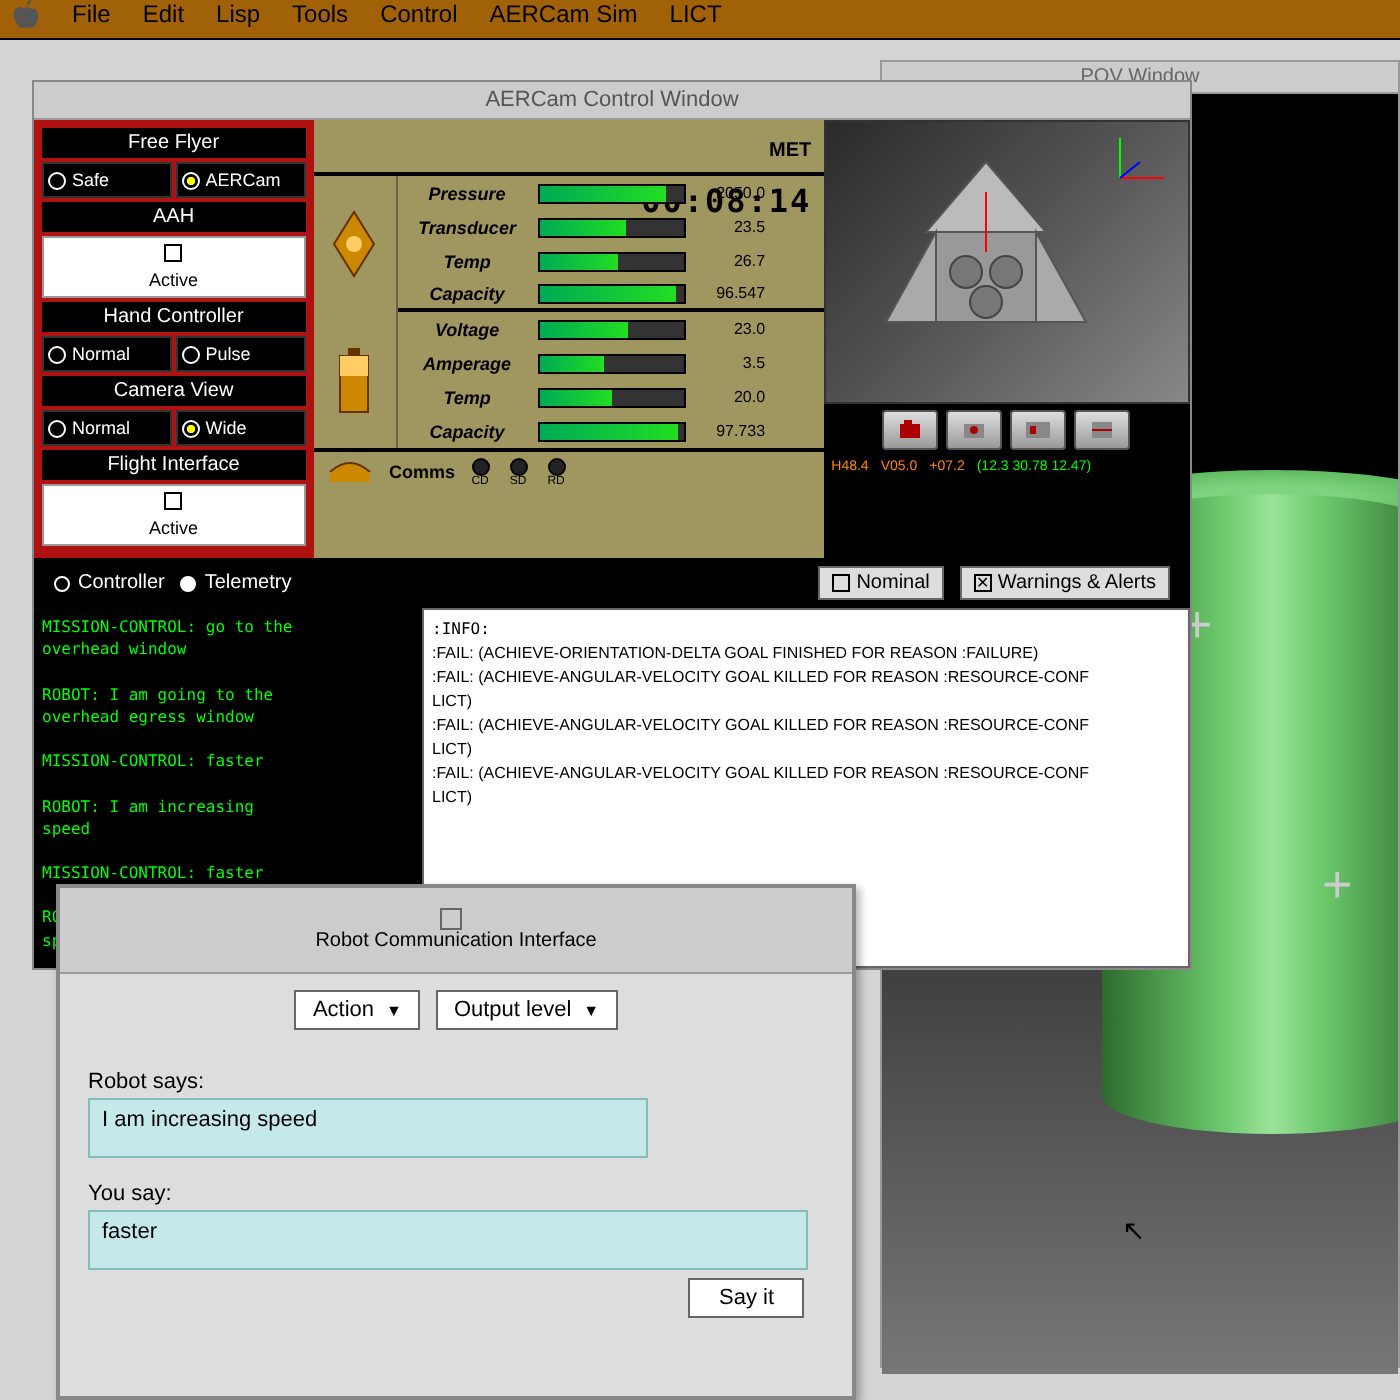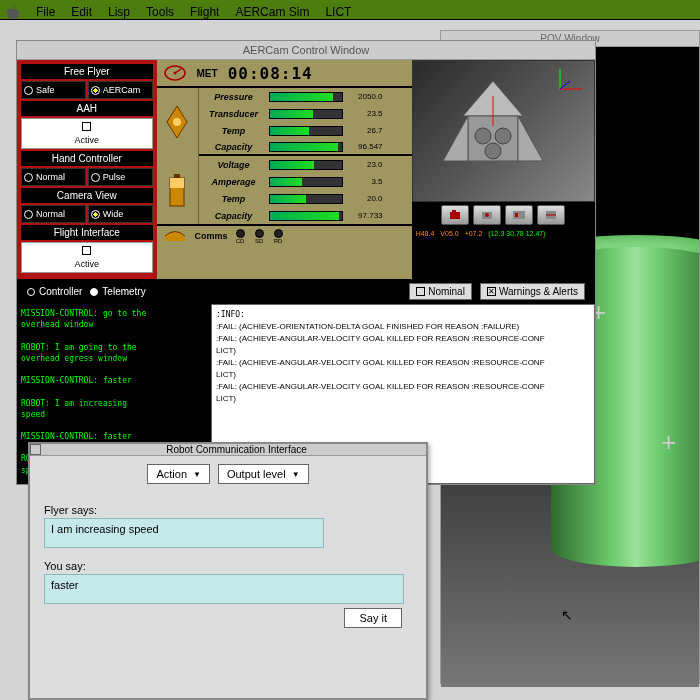--- a/index.html
+++ b/index.html
@@ -1,19 +1,19 @@
 <!DOCTYPE html>
 <html><head>
 <meta charset="utf-8">
 <style>
 * { box-sizing: border-box; margin: 0; padding: 0; font-family: "Geneva", "Helvetica", sans-serif; }
 body { width: 700px; height: 700px; background: #d4d4d4; overflow: hidden; position: relative; }
 
 
-.menubar { height: 20px; background: #4d7c0f; border-bottom: 1px solid #000; display: flex; align-items: flex-end; padding: 0 6px; font-size: 12px; gap: 16px; }
+.menubar { height: 20px; background: #a16207; border-bottom: 1px solid #000; display: flex; align-items: flex-start; padding: 0 6px; font-size: 12px; gap: 16px; }
 .apple-icon { width: 14px; height: 14px; color: #555; }
 .menubar span { cursor: default; }
 
 
 .pov-window { position: absolute; left: 440px; top: 30px; width: 260px; height: 654px; background: #ccc; border: 1px solid #999; }
 .pov-title { background: #ccc; border-bottom: 1px solid #999; font-size: 10px; text-align: center; padding: 2px; color: #666; }
 .pov-scene { position: relative; width: 100%; height: 640px; background: linear-gradient(180deg, #000 0%, #000 45%, #2a2a2a 56%, #777 100%); overflow: hidden; }
 .cylinder { position: absolute; left: 110px; top: 200px; width: 170px; height: 320px; background: linear-gradient(90deg, #2d6b2d 0%, #6bc96b 35%, #9be29b 50%, #6bc96b 65%, #2d6b2d 100%); border-radius: 50% / 6%; }
 .cyl-top { position: absolute; left: 110px; top: 188px; width: 170px; height: 28px; background: radial-gradient(ellipse, #7ed47e 30%, #4aa84a 100%); border-radius: 50%; }
 .crosshair { position: absolute; color: #ccc; font-size: 26px; }
@@ -32,21 +32,21 @@
 .lp-title { color: #fff; font-size: 10px; font-weight: normal; text-align: center; padding: 2px; background: #000; margin-bottom: 2px; }
 .lp-row { display: flex; gap: 2px; }
 .radio-btn { flex: 1; background: #000; color: #fff; font-size: 9px; padding: 3px 2px; display: flex; align-items: center; gap: 3px; border: 1px solid #333; }
 .radio-btn .dot { width: 9px; height: 9px; border-radius: 50%; border: 1px solid #fff; display: inline-block; }
 .radio-btn.on .dot { background: radial-gradient(circle, #ff0 40%, #000 45%); }
 .check-btn { background: #fff; color: #000; font-size: 9px; padding: 3px 4px; display: flex; align-items: center; gap: 4px; border: 1px solid #999; flex-direction: column; }
 .check-btn .box { width: 9px; height: 9px; border: 1px solid #000; display: inline-block; }
 
 
 .mid-panel { width: 256px; background: #a09660; }
-.met-row { display: flex; align-items: center; background: #a09660; border-bottom: 2px solid #000; height: 28px; padding: 0 6px; gap: 10px; }
+.met-row { display: flex; align-items: flex-end; background: #a09660; border-bottom: 2px solid #000; height: 28px; padding: 0 6px; gap: 10px; flex-direction: column; }
 .met-icon { width: 24px; height: 18px; }
 .met-label { font-size: 10px; font-weight: bold; color: #000; }
 .met-time { font-family: monospace; font-size: 16px; font-weight: bold; color: #000; letter-spacing: 1px; }
 .mid-grid { display: flex; }
 .icon-col { width: 42px; display: flex; flex-direction: column; }
 .icon-cell { flex: 1; display: flex; align-items: center; justify-content: center; border-right: 1px solid #6b6440; }
 .metric-col { flex: 1; }
 .metric-row { display: flex; align-items: center; height: 17px; padding: 0 4px; gap: 4px; }
 .metric-row.divider { border-bottom: 2px solid #000; }
 .metric-label { width: 62px; text-align: center; font-size: 9px; font-weight: bold; color: #000; font-style: italic; }
@@ -80,21 +80,21 @@
 .btn-gray { background: #ddd; color: #000; padding: 2px 6px; border: 1px solid #666; font-size: 10px; display: flex; align-items: center; gap: 3px; }
 .btn-gray .x { width: 9px; height: 9px; border: 1px solid #000; display: inline-flex; align-items: center; justify-content: center; font-size: 8px; }
 
 
 .log-area { display: flex; background: #000; height: 180px; }
 .log-left { width: 194px; background: #000; color: #0f0; font-family: monospace; font-size: 8px; padding: 4px; line-height: 1.4; overflow: hidden; }
 .log-right { flex: 1; background: #fff; color: #000; font-family: monospace; font-size: 8px; padding: 4px; line-height: 1.5; border: 1px solid #666; overflow: hidden; }
 
 
 .comm-window { position: absolute; left: 28px; top: 442px; width: 400px; height: 258px; background: #ddd; border: 2px solid #888; box-shadow: 2px 2px 4px rgba(0,0,0,0.3); }
-.comm-title { background: #ccc; border-bottom: 1px solid #999; font-size: 10px; text-align: center; padding: 0; display: flex; align-items: center; }
+.comm-title { background: #ccc; border-bottom: 1px solid #999; font-size: 10px; text-align: center; padding: 10px; display: flex; align-items: center; flex-direction: column; }
 .comm-title .close { width: 11px; height: 11px; border: 1px solid #666; margin-right: 6px; }
 .comm-title .t { flex: 1; }
 .comm-body { padding: 8px 14px; font-size: 11px; }
 .comm-toolbar { display: flex; gap: 8px; justify-content: center; margin-bottom: 20px; }
 .combo { background: #fff; border: 1px solid #666; padding: 3px 8px; font-size: 11px; display: flex; align-items: center; gap: 6px; }
 .combo .tri { font-size: 8px; }
 .says-label { font-size: 11px; margin-top: 12px; margin-bottom: 2px; }
 .says-box { background: #c5e8e8; border: 1px solid #8bb; padding: 4px 6px; font-size: 11px; min-height: 30px; width: 280px; }
 .you-box { background: #c5e8e8; border: 1px solid #8bb; padding: 4px 6px; font-size: 11px; min-height: 30px; width: 360px; }
 .say-btn-row { text-align: right; margin-top: 4px; padding-right: 10px; }
@@ -105,21 +105,21 @@
 <body>
 
 <div class="menubar">
   <svg class="apple-icon" viewBox="0 0 16 16">
       <path fill="currentColor" d="M11 0c0 1.5-1 3-2.5 3C8.5 1.5 9.5 0 11 0zM8 4c2 0 2 1 4 1 2 0 3 2 3 4 0 3-2 7-4 7-1 0-1.5-.5-3-.5S6.5 16 5.5 16C3.5 16 1 11 1 8c0-2.5 1.5-4 3.5-4 1.5 0 2 1 3.5 1z"></path>
     </svg>
   <span>File</span>
   <span>Edit</span>
   <span>Lisp</span>
   <span>Tools</span>
-  <span>Flight</span>
+  <span>Control</span>
   <span>AERCam Sim</span>
   <span>LICT</span>
 </div>
 
 <div class="pov-window">
   <div class="pov-title">POV Window</div>
   <div class="pov-scene">
     <div class="cyl-top"></div>
     <div class="cylinder"></div>
     <div class="crosshair a">+</div>
@@ -384,21 +384,21 @@
     <div class="comm-toolbar">
       <div class="combo">
           <span>Action</span>
           <span class="tri">▼</span>
         </div>
       <div class="combo">
           <span>Output level</span>
           <span class="tri">▼</span>
         </div>
     </div>
-    <div class="says-label">Flyer says:</div>
+    <div class="says-label">Robot says:</div>
     <div class="says-box">I am increasing speed</div>
     <div class="says-label">You say:</div>
     <div class="you-box">faster</div>
     <div class="say-btn-row">
       <button class="say-btn">Say it</button>
     </div>
   </div>
 </div>
 
 </body></html>

